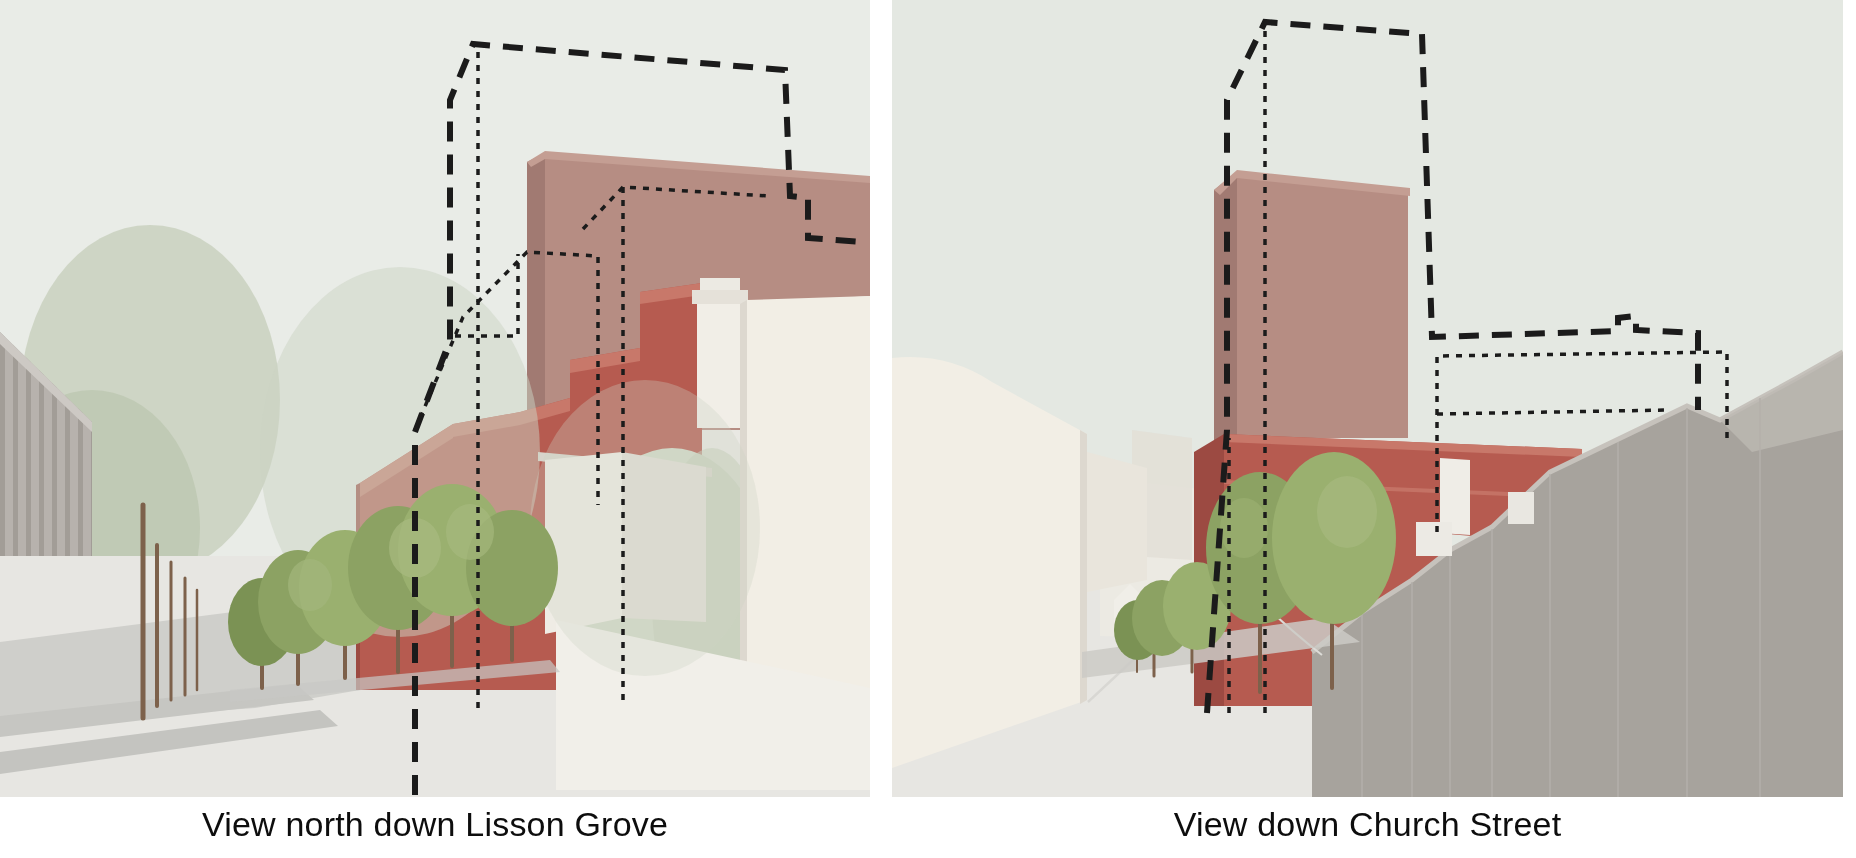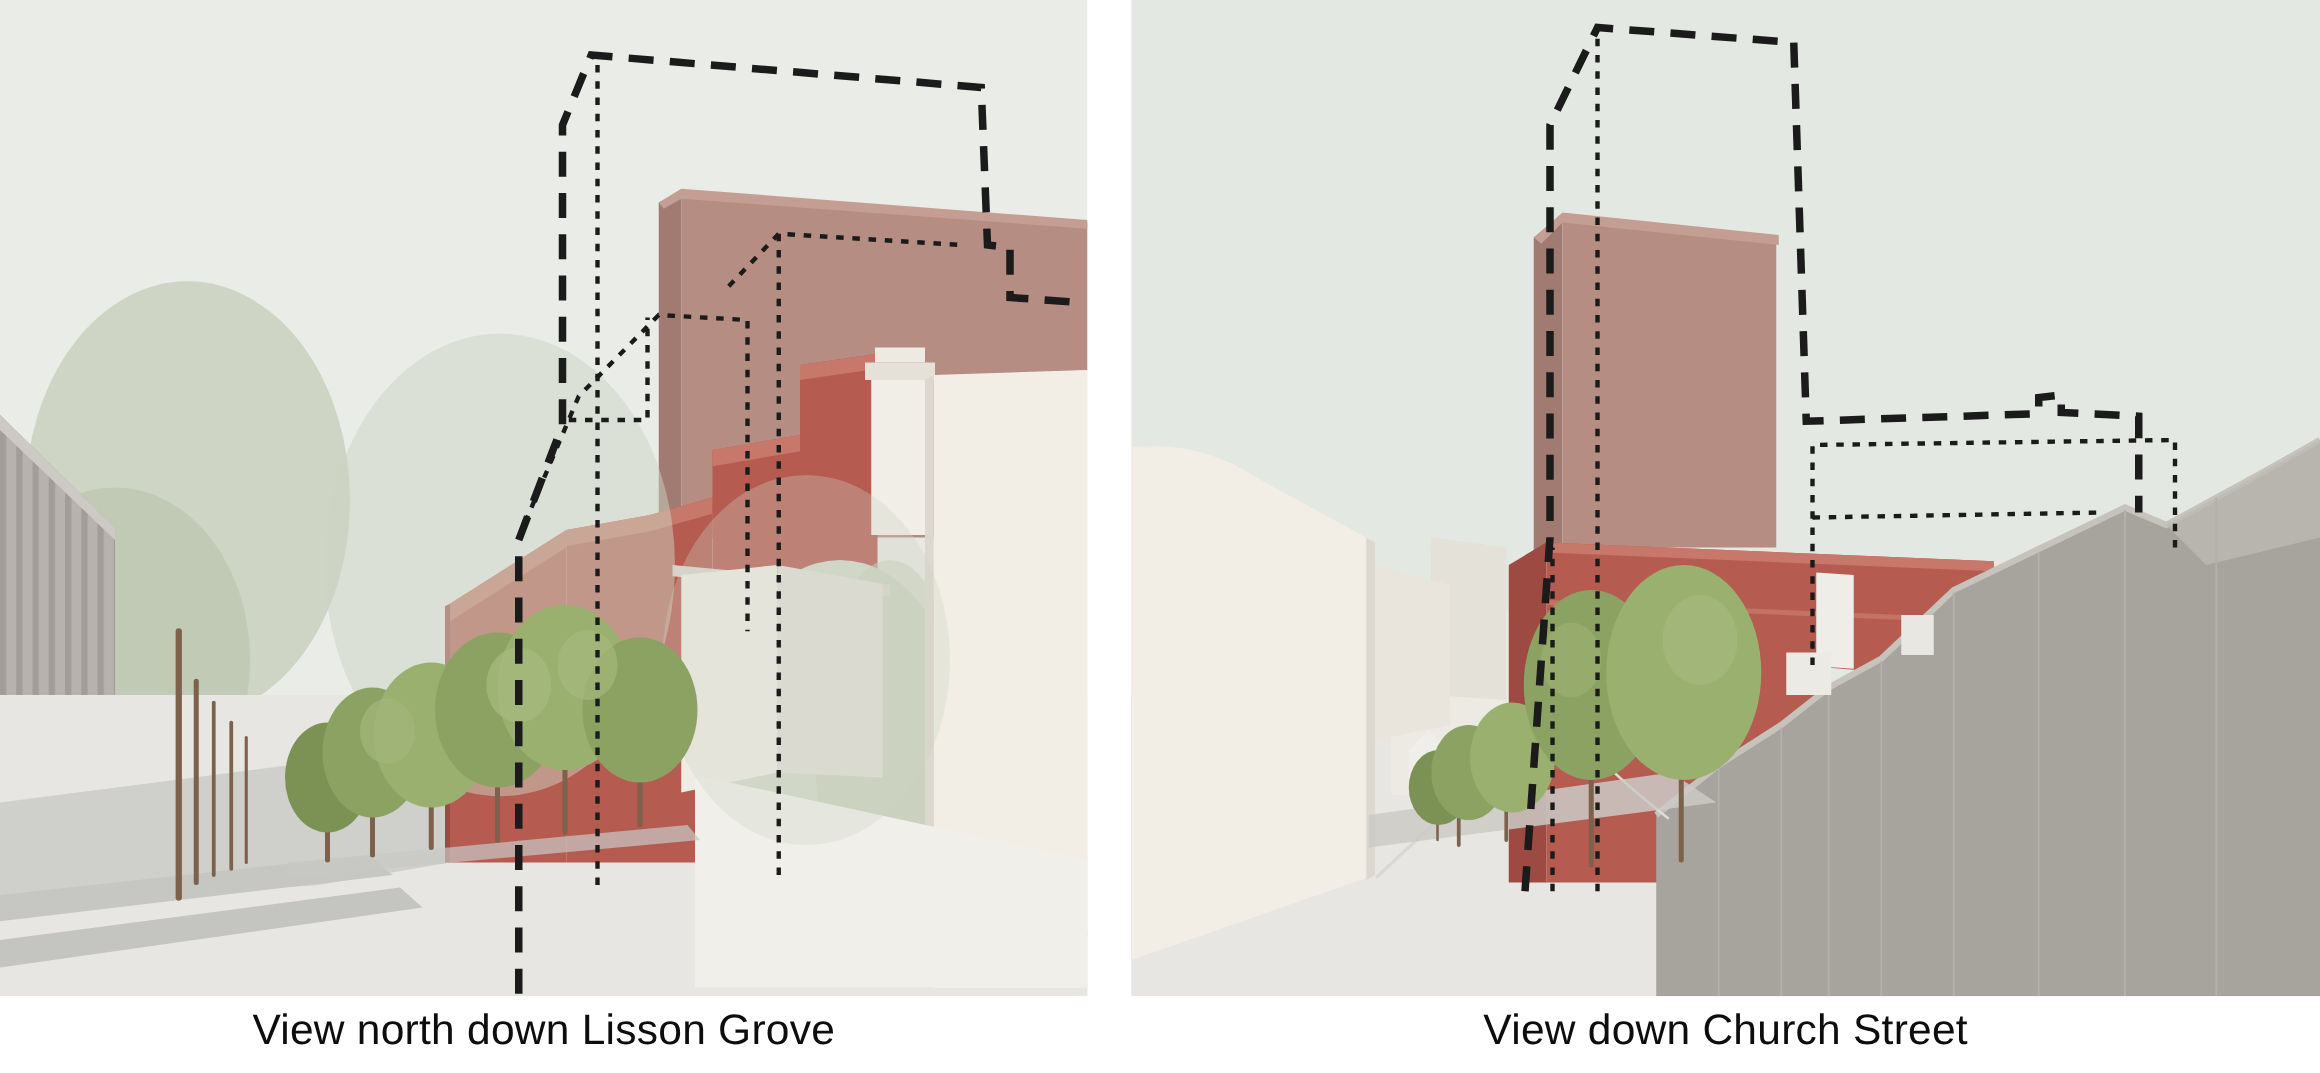--- a/index.html
+++ b/index.html
@@ -1,18 +1,18 @@
 <!DOCTYPE html>
 <html style="--page-bg: #ffffff; --sky-left: #e9ece7; --sky-right: #e4e8e2; --ground: #e7e6e2; --ground-shadow: #c6c6c2; --tree-pale: #ccd4c3; --tree-pale-dark: #bdc8b2; --tree-olive: #8ca263; --tree-olive-light: #9ab06f; --tree-olive-dark: #7b9254; --trunk: #7d614b; --rose: #b68d83; --rose-dark: #a17a72; --rose-top: #c49e93; --red: #b65b50; --red-top: #c8786a; --red-dark: #9c4a42; --cream: #f2eee5; --cream-shade: #ddd8cf; --gray-bldg: #a7a39d; --dome: #d2d9c7; --outline: #1b1b1b; --caption: #0d0d0d;"><head>
 <meta charset="utf-8">
 <style>
   html,body{margin:0;padding:0;}
   body{background:var(--page-bg,#fff);font-family:"Liberation Sans",sans-serif;}
   .canvas{position:relative;width:1856px;height:858px;background:var(--page-bg,#fff);overflow:hidden;}
-  .panels{display:flex;gap:35px;align-items:flex-start;}
+  .panels{display:flex;gap:22px;align-items:flex-start;}
   .panel{margin:0;padding:0;}
   .panel svg{display:block;}
   .panel figcaption{
     text-align:center;
     font-size:34px;
     line-height:1.0;
     font-weight:500;
     letter-spacing:.2px;
     color:var(--caption,#0d0d0d);
     margin-top:10px;

